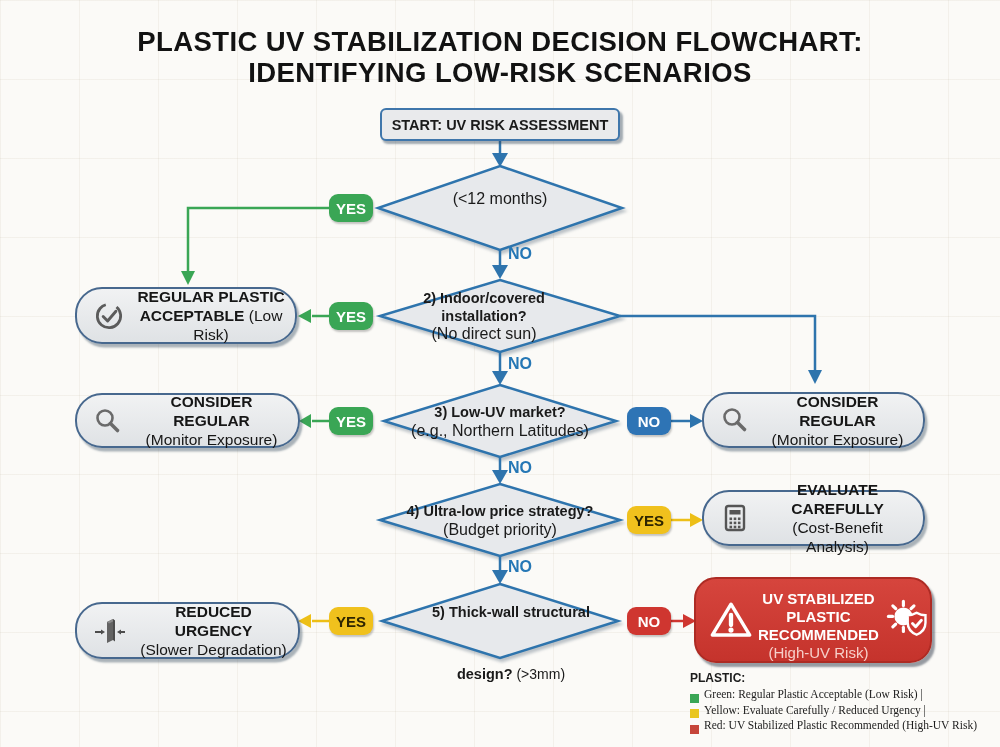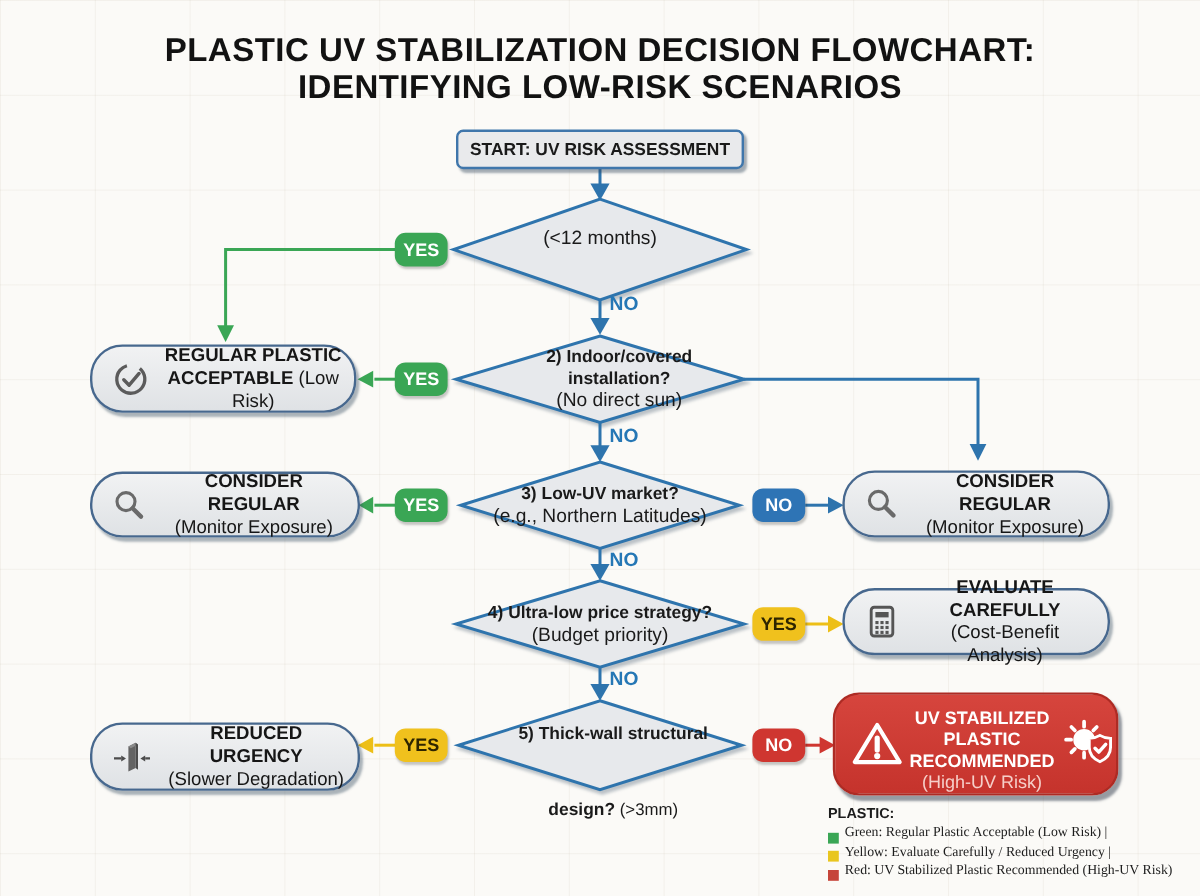--- a/index.html
+++ b/index.html
@@ -134,21 +134,21 @@
     <div>IDENTIFYING LOW-RISK SCENARIOS</div>
   </div>
 
   <div class="start-node">
     <span>START: UV RISK ASSESSMENT</span>
   </div>
 
   <div class="dtext" style="left:380px;top:190px;width:240px;">
     <span class="r">(&lt;12 months)</span>
   </div>
-  <div class="dtext" style="left:396px;top:290px;width:240px;">
+  <div class="dtext" style="left:364px;top:290px;width:240px;">
     <span class="b">2) Indoor/covered</span>
     <span class="b">installation?</span>
     <span class="r">(No direct sun)</span>
   </div>
   <div class="dtext" style="left:375px;top:404px;width:250px;">
     <span class="b">3) Low-UV market?</span>
     <span class="r">(e.g., Northern Latitudes)</span>
   </div>
   <div class="dtext" style="left:375px;top:503px;width:250px;">
     <span class="b">4) Ultra-low price strategy?</span>

